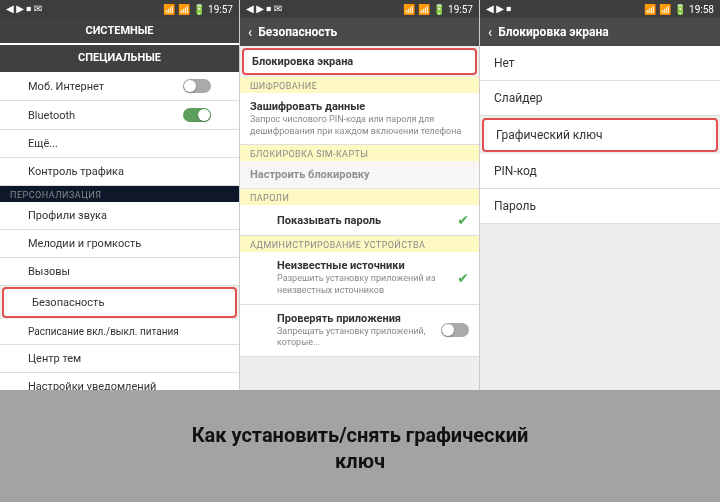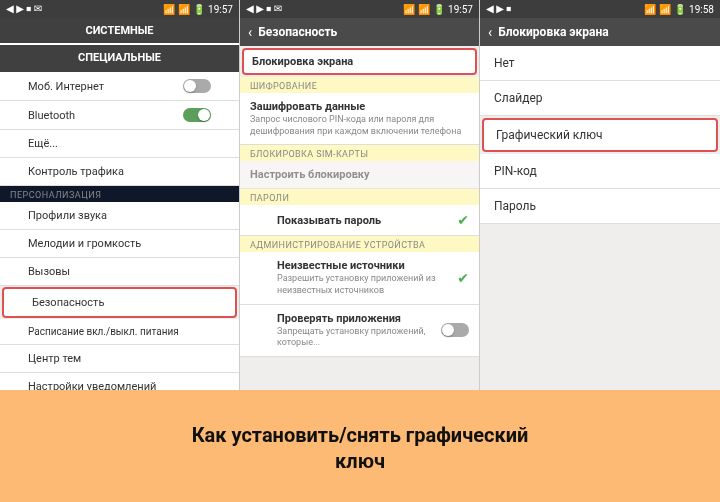--- a/index.html
+++ b/index.html
@@ -242,21 +242,21 @@
     .lock-option-item.highlighted {
       border: 2px solid #e05050;
       border-radius: 4px;
       margin: 2px;
       padding: 8px 12px;
     }
 
     
     .caption-bar {
       width: 720px;
-      background: #fdba74;
+      background: #a3a3a3;
       display: flex;
       align-items: center;
       justify-content: center;
       padding: 8px 10px 4px;
       flex: 1;
     }
 
     .caption-text {
       font-size: 20px;
       font-weight: bold;

